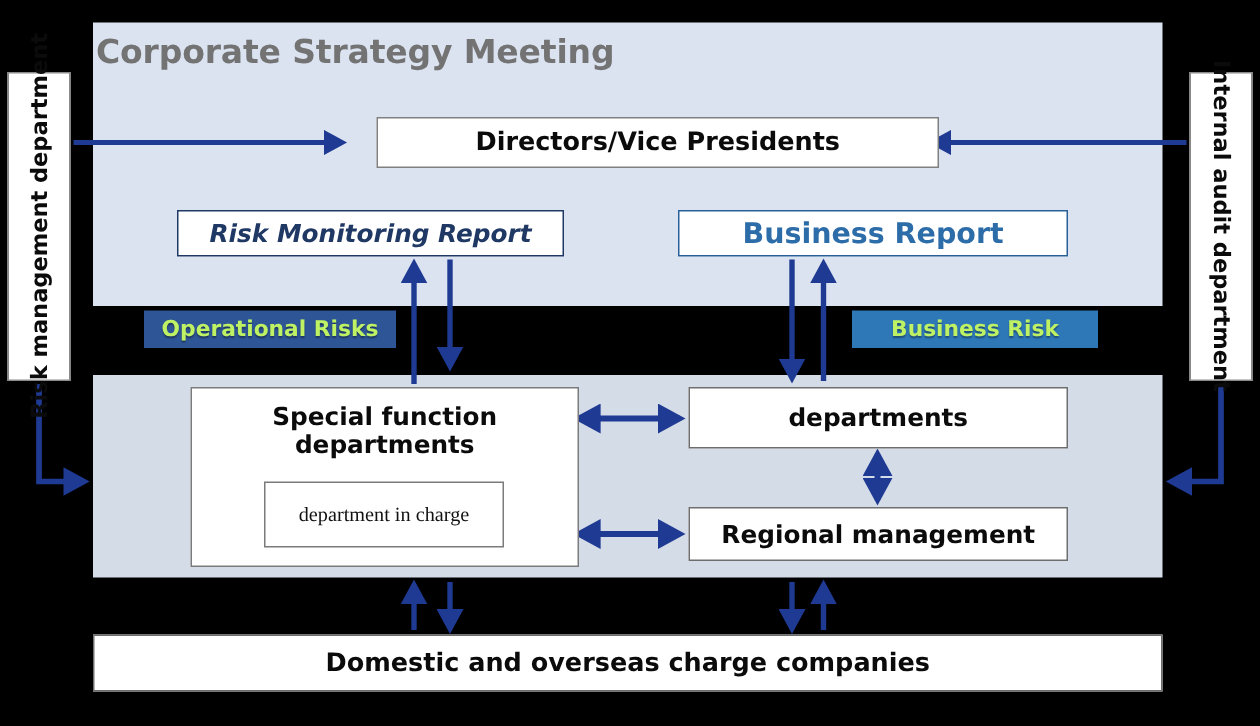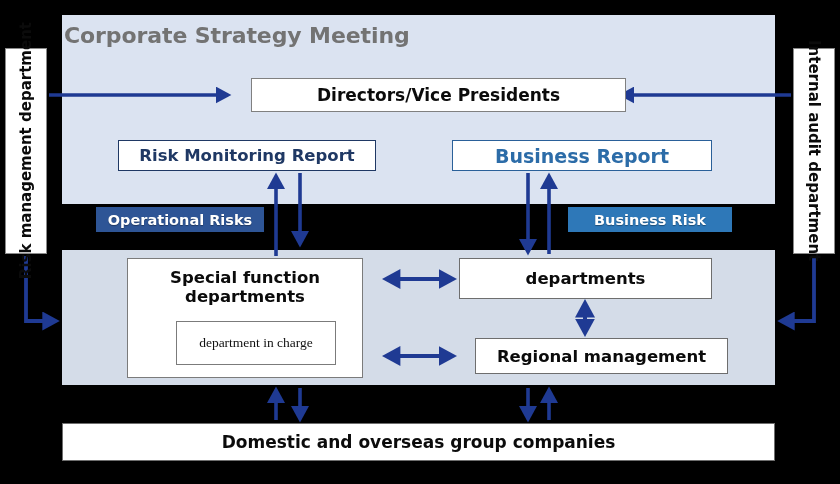--- a/index.html
+++ b/index.html
@@ -28,59 +28,59 @@
   }
 
   .b-directors{
     left:235px;top:78px;width:375px;height:34px;
     border:1.6px solid #808080;
     font-size:17px;font-weight:bold;color:#0b0b0b;margin-left:16px;
   }
   .b-rmr{
     left:118px;top:140px;width:258px;height:31px;
     border:1.6px solid #1f3864;
-    font-size:16.5px;font-weight:bold;color:#1f3864;
+    font-size:16.5px;font-weight:bold;color:#1f3864;font-style:italic;
   }
   .b-br{
     left:452px;top:140px;width:260px;height:31px;
     border:1.6px solid #2a6099;
     font-size:19px;font-weight:bold;color:#2c6ca8;
   }
 
   .badge{
-    position:absolute;height:25px;color:#ffffff;font-size:14.5px;font-weight:bold;
+    position:absolute;height:25px;color:#bef264;font-size:14.5px;font-weight:bold;
     display:flex;align-items:center;justify-content:center;
     text-shadow:0 1px 1px rgba(0,0,0,.35);
   }
   .badge-op{left:96px;top:207px;width:168px;background:#2e5596;}
   .badge-bus{left:568px;top:207px;width:164px;background:#2e78b8;}
 
   .b-special{
-    left:127px;top:258px;width:236px;height:120px;
+    left:127px;top:258px;width:259px;height:120px;
     border:1.6px solid #7b7b7b;
     display:block;padding-top:9px;
   }
   .b-special .hd{
     font-size:16.5px;font-weight:bold;color:#0b0b0b;line-height:1.18;
   }
   .b-inner{
     position:absolute;left:48px;top:62px;width:160px;height:44px;
     background:#fff;border:1.4px solid #7b7b7b;
     display:flex;align-items:center;justify-content:center;
     font-size:13.5px;font-weight:normal;color:#111;line-height:1.2;
     text-align:center;box-sizing:border-box;font-family:Liberation Serif, serif;
   }
 
   .b-bizexec{
     left:459px;top:258px;width:253px;height:41px;
     border:1.6px solid #6e6e6e;
     font-size:16.5px;font-weight:bold;color:#0b0b0b;line-height:1.18;
   }
   .b-regional{
-    left:475px;top:338px;width:253px;height:36px;
+    left:459px;top:338px;width:253px;height:36px;
     border:1.6px solid #6e6e6e;
     font-size:16.5px;font-weight:bold;color:#0b0b0b;
   }
   .b-group{
     left:62px;top:423px;width:713px;height:38px;
     border:1.6px solid #6e6e6e;
     font-size:17px;font-weight:bold;color:#0b0b0b;
   }
 
   .vbox{
@@ -202,21 +202,21 @@
   </div>
 
   <div class="boxbase b-bizexec">
     <div>
       <div>departments</div>
     </div>
   </div>
 
   <div class="boxbase b-regional">Regional management</div>
 
-  <div class="boxbase b-group">Domestic and overseas group companies</div>
+  <div class="boxbase b-group">Domestic and overseas charge companies</div>
 
   <div class="vbox v-left">
     <span>Risk management department</span>
   </div>
 
   <div class="vbox v-right">
     <span>Internal audit department</span>
   </div>
 
 </div>

